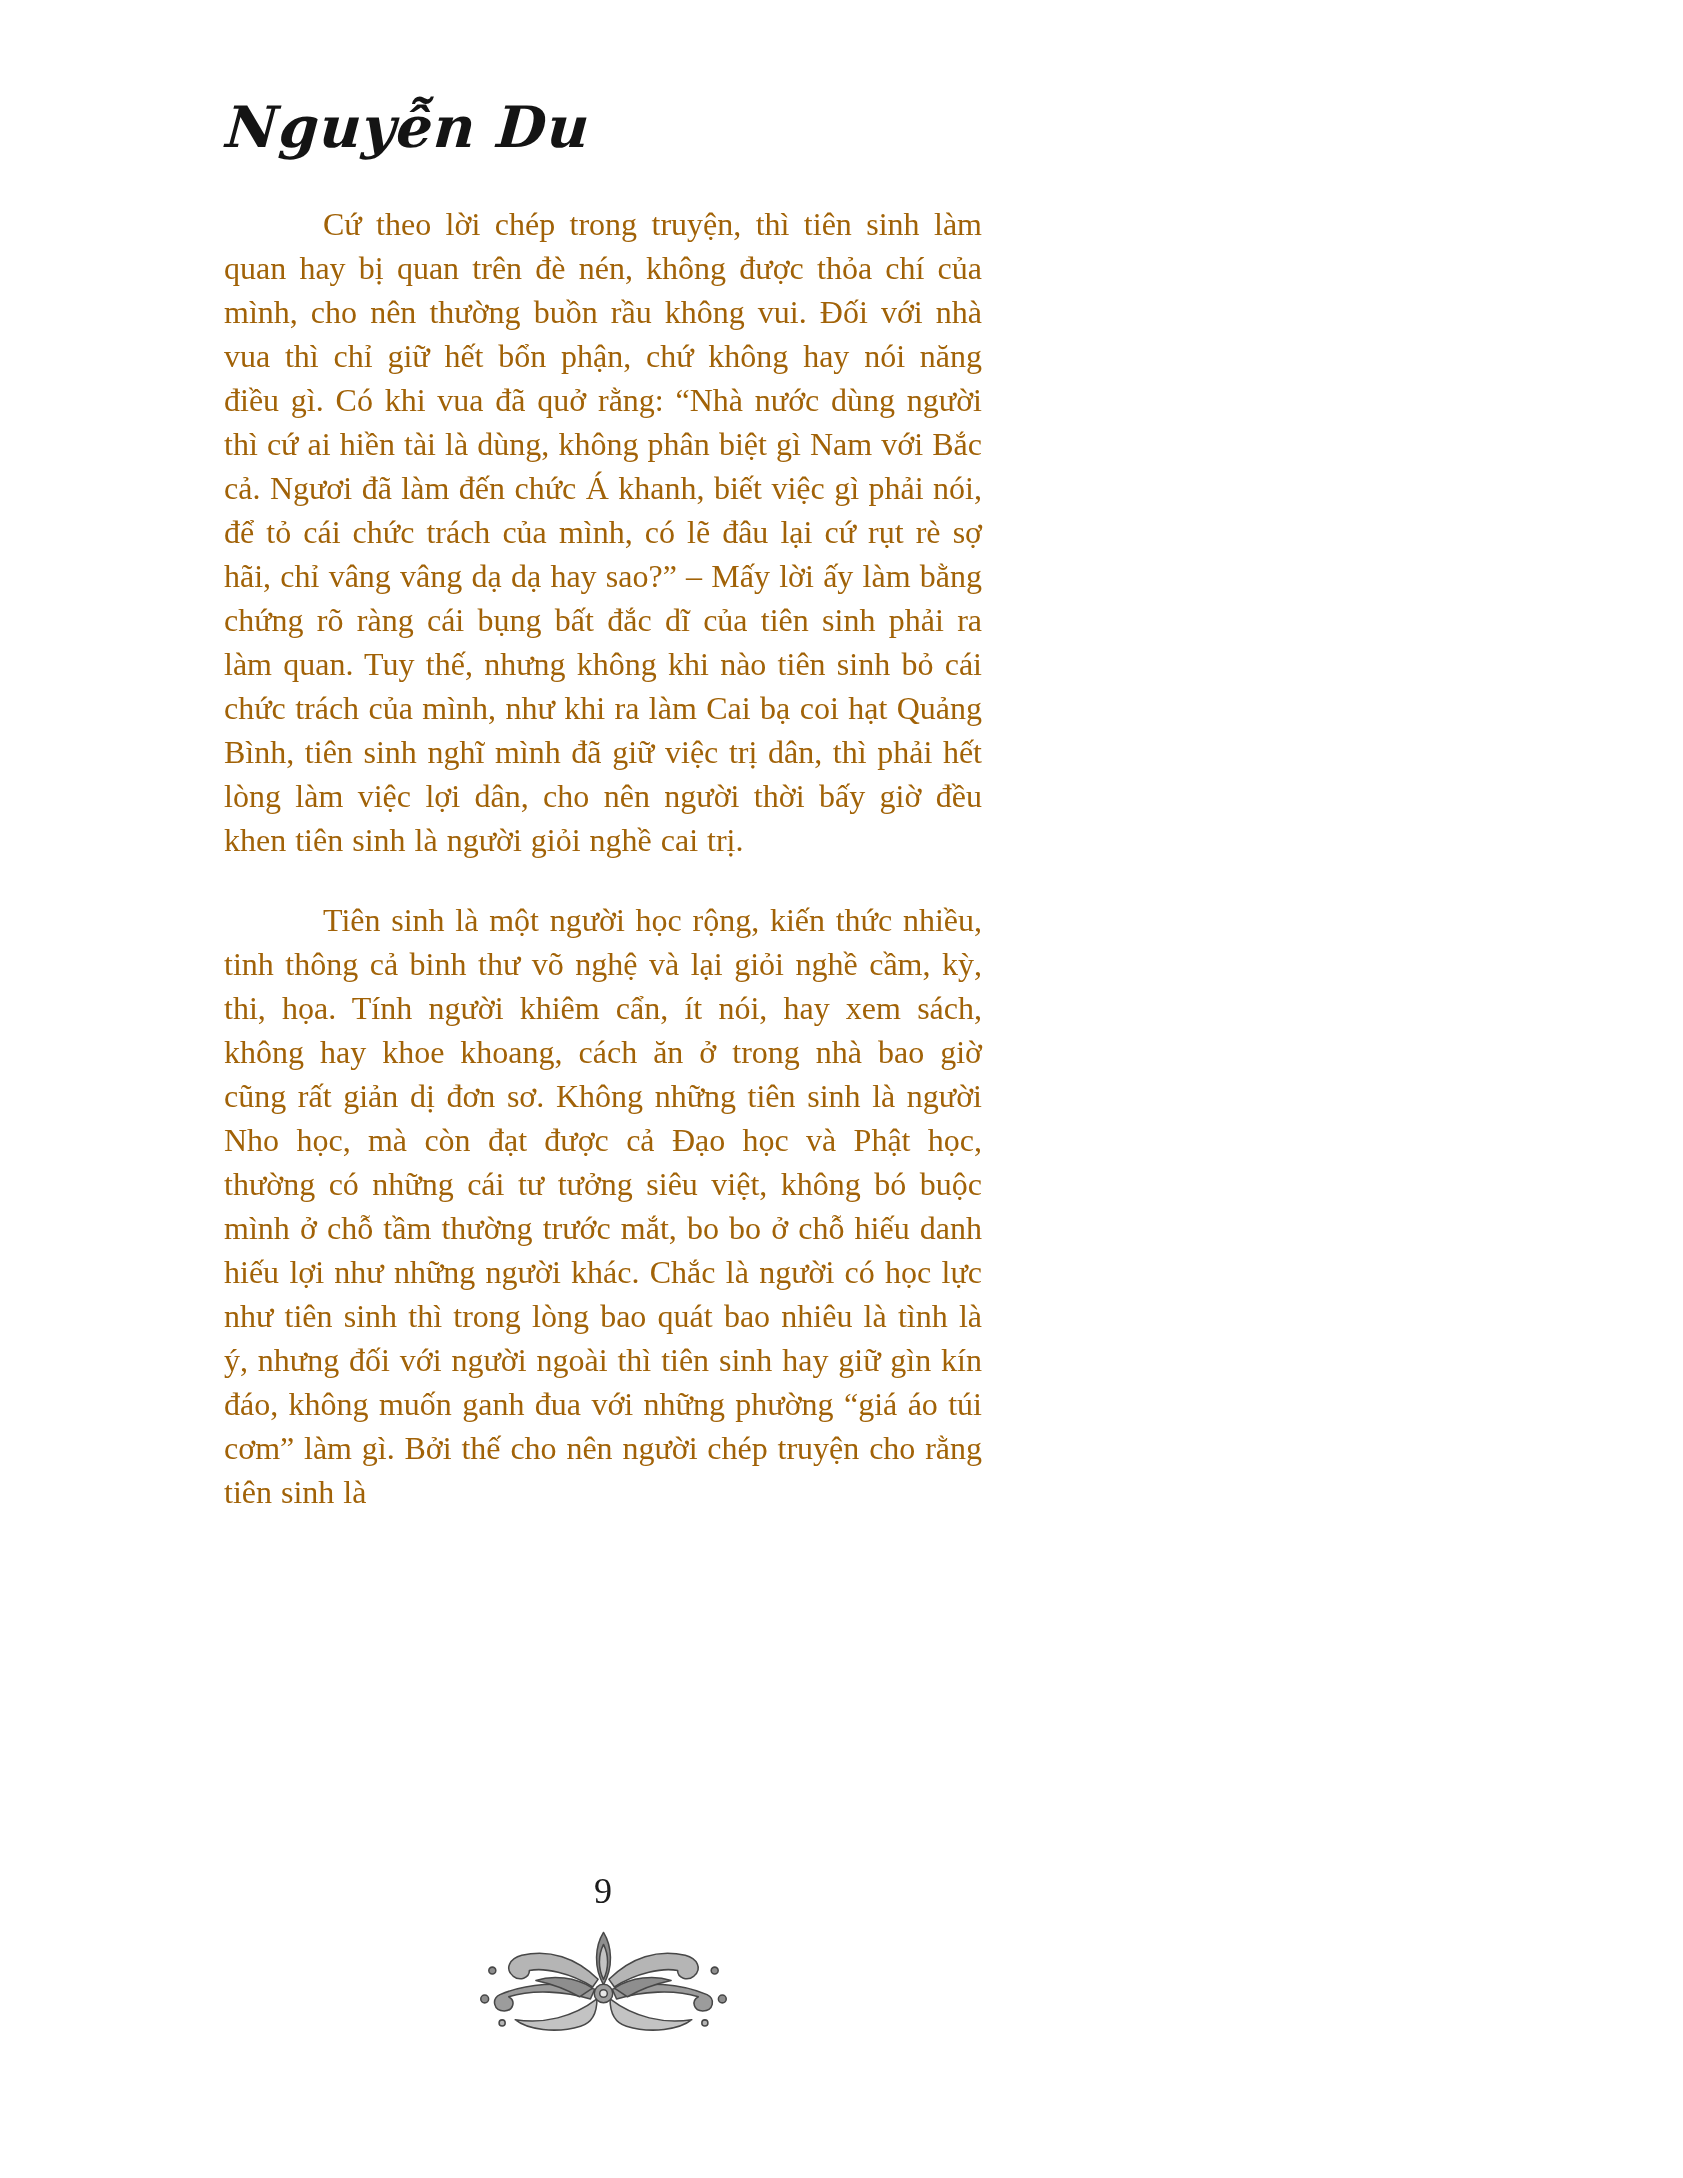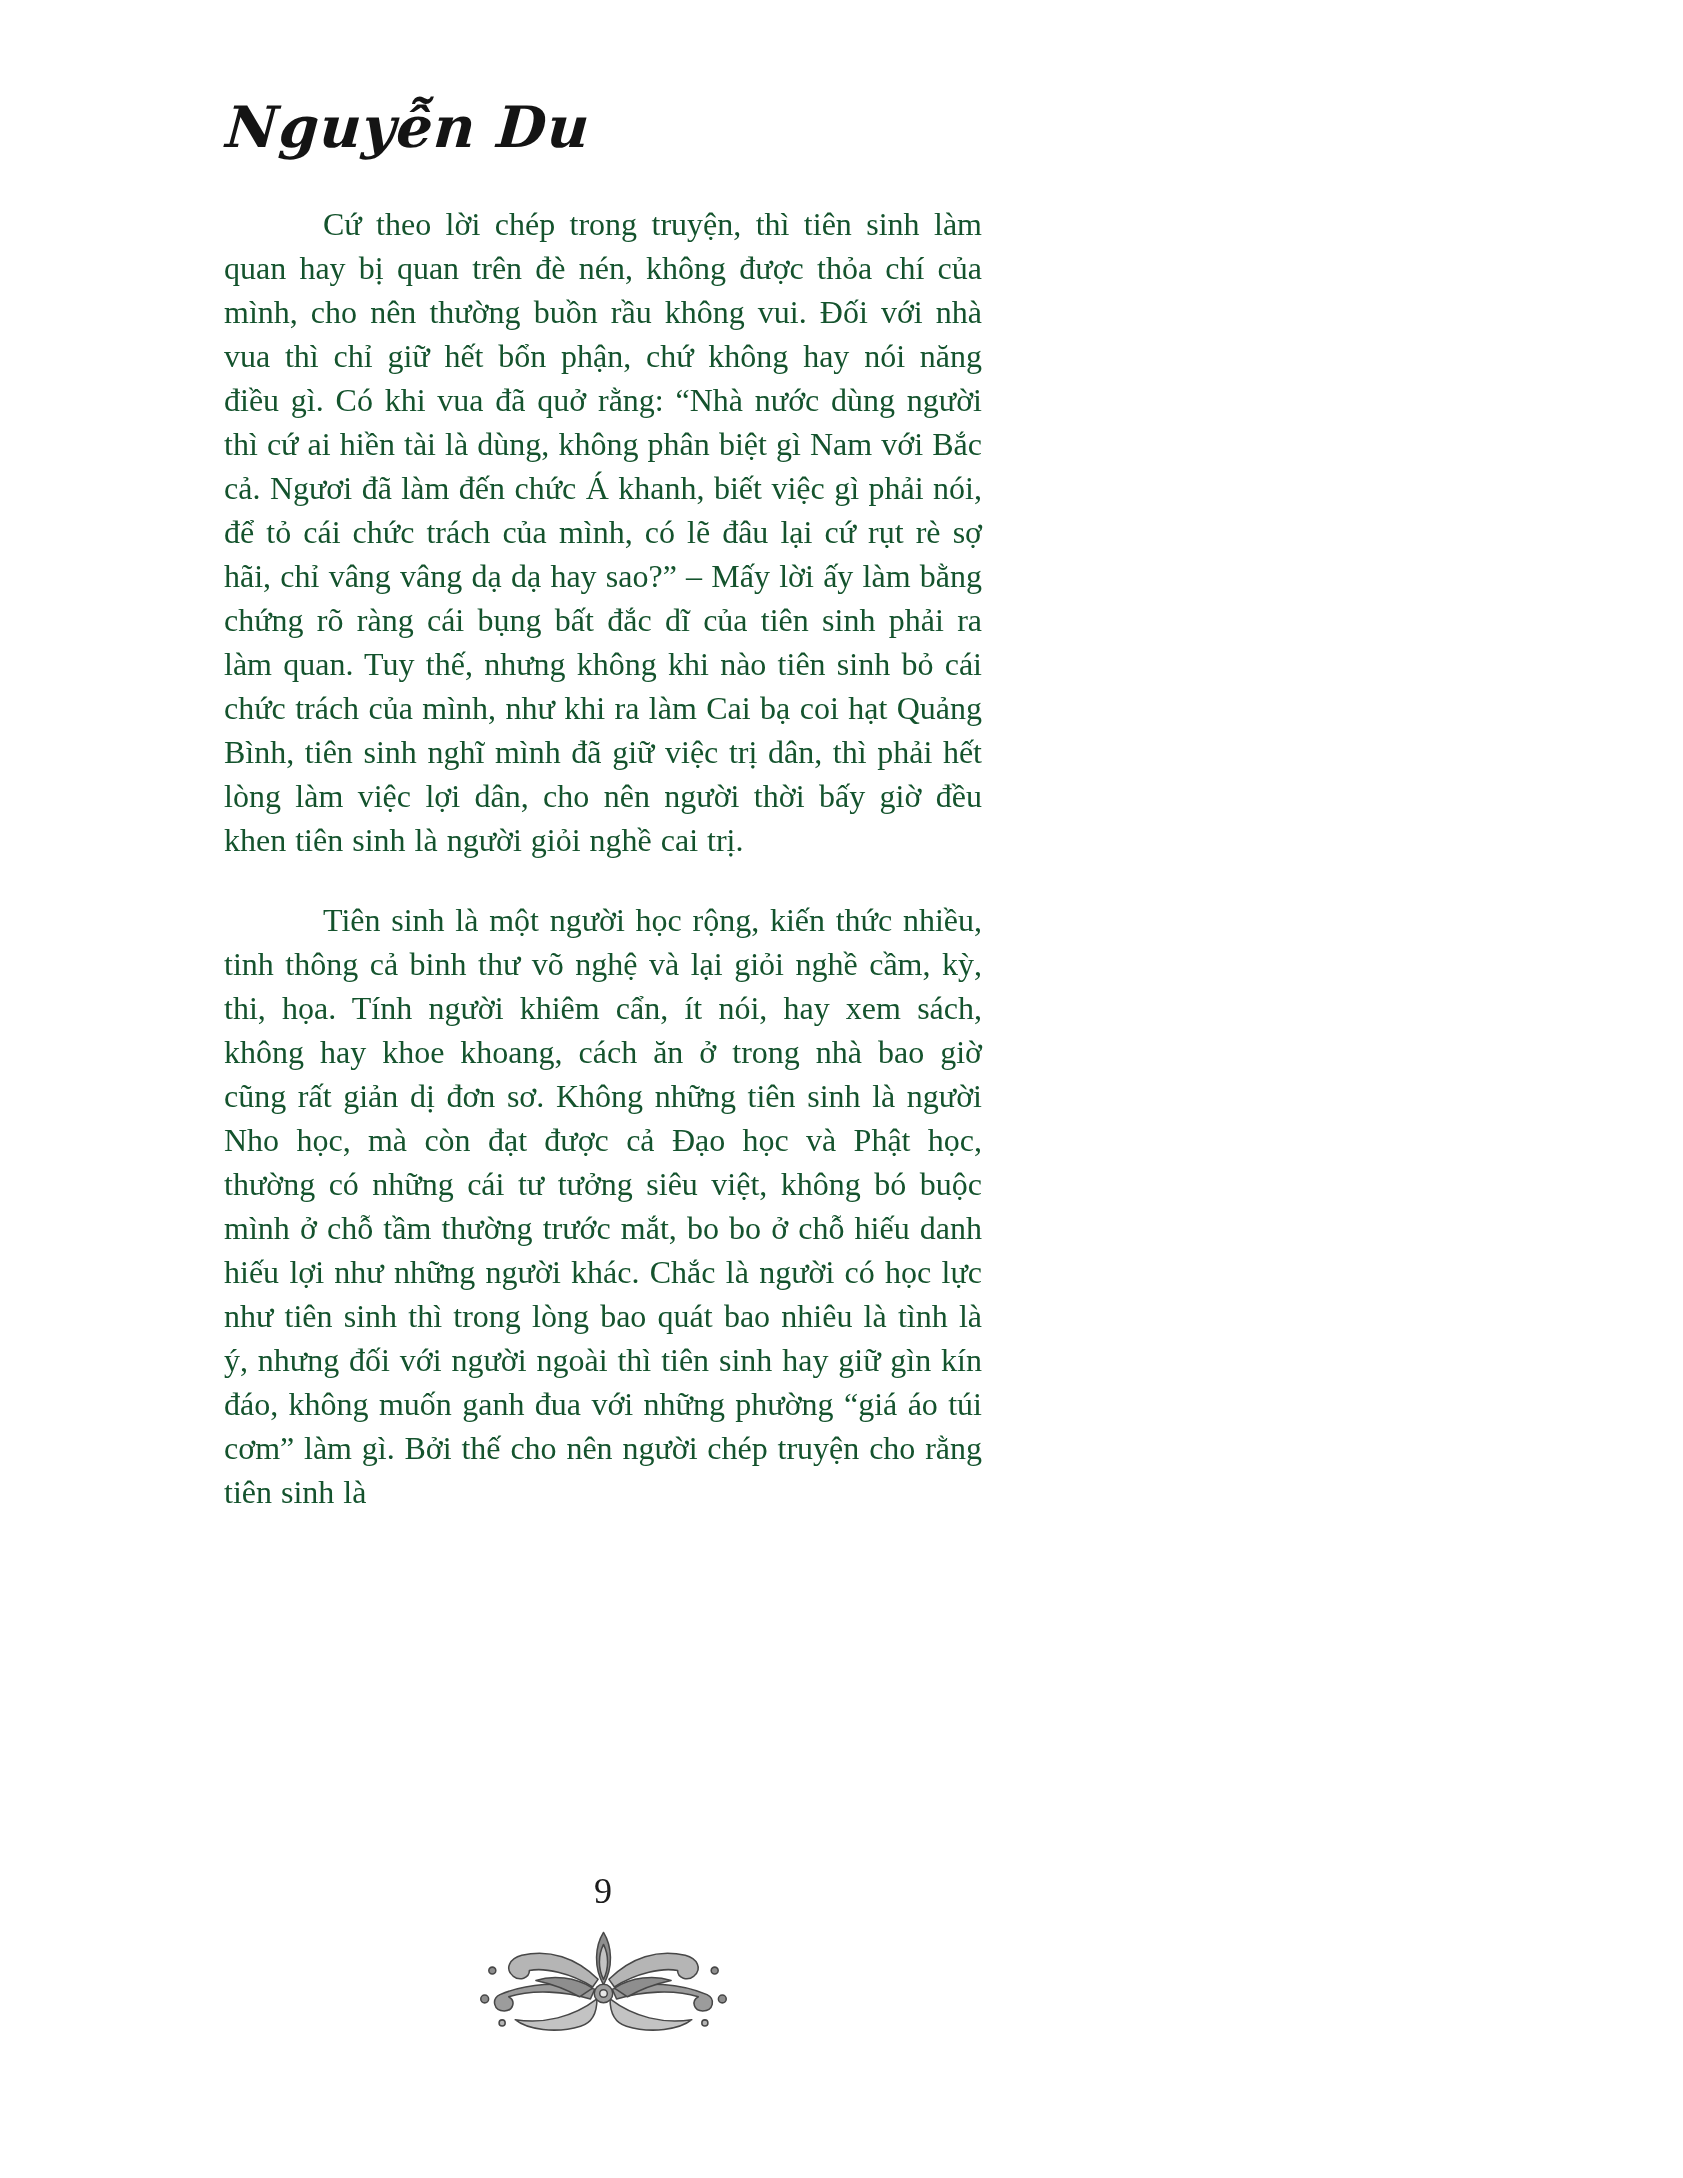--- a/index.html
+++ b/index.html
@@ -35,21 +35,21 @@
   }
   .body-text {
     margin-top: 44px;
   }
   .body-text p {
     margin: 0 0 36px 0;
     font-size: 32px;
     line-height: 44px;
     text-align: justify;
     text-indent: 99px;
-    color: #14532d;
+    color: #a16207;
     word-spacing: 1px;
   }
   .footer {
     position: absolute;
     left: 224px;
     top: 1869px;
     width: 758px;
     text-align: center;
   }
   .page-number {

